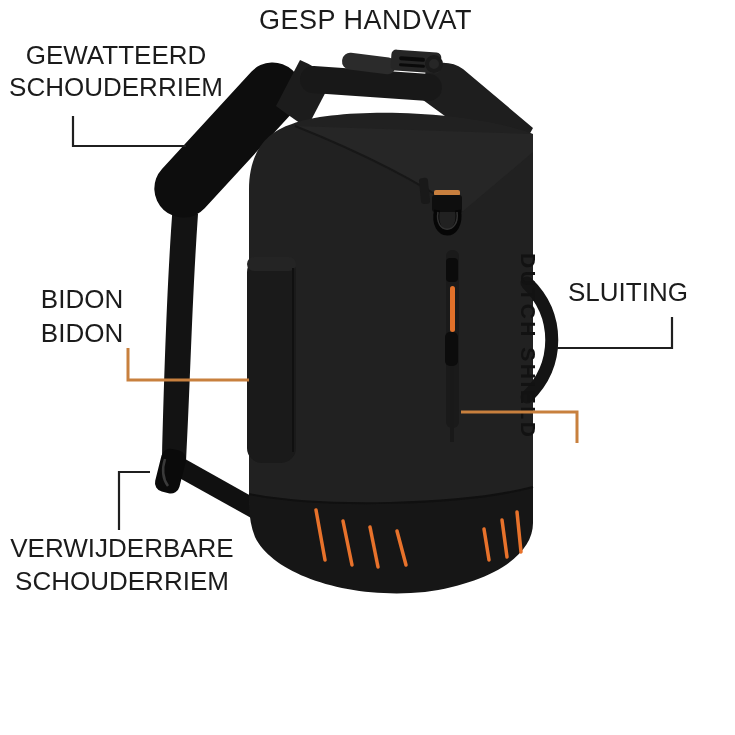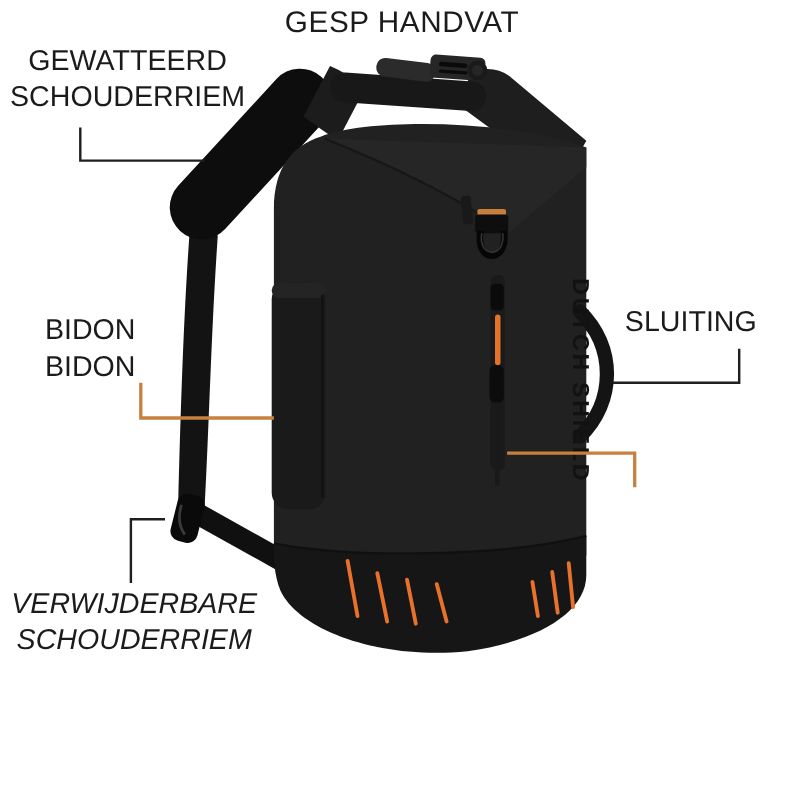--- a/index.html
+++ b/index.html
@@ -13,21 +13,21 @@
     font-size:26px;font-weight:400;letter-spacing:0px;line-height:32px;
     white-space:nowrap;
   }
   .label span{display:block;}
   .label.single{line-height:28px;}
   #lbl-gesp{left:233px;top:6px;width:265px;font-size:27px;letter-spacing:.5px;}
   #lbl-gewatteerd{left:8px;top:39px;width:216px;}
   #lbl-bidon{left:12px;top:282px;width:140px;line-height:34px;text-align:center;}
   #lbl-handvat{left:558px;top:278px;width:140px;}
   #lbl-ritsvak{left:556px;top:449px;width:130px;}
-  #lbl-verwijderbare{left:6px;top:532px;width:232px;line-height:33px;font-style:italic;}
+  #lbl-verwijderbare{left:6px;top:532px;width:232px;line-height:33px;}
 </style>
 </head>
 <body>
 
 <div class="stage">
 
   <svg width="735" height="735" viewBox="0 0 735 735">
 
     <path d="M 173 203 L 198 214 C 192 300 190 390 186 462 L 162 458 C 164 380 167 280 173 203 Z" fill="#131313"></path>
 

